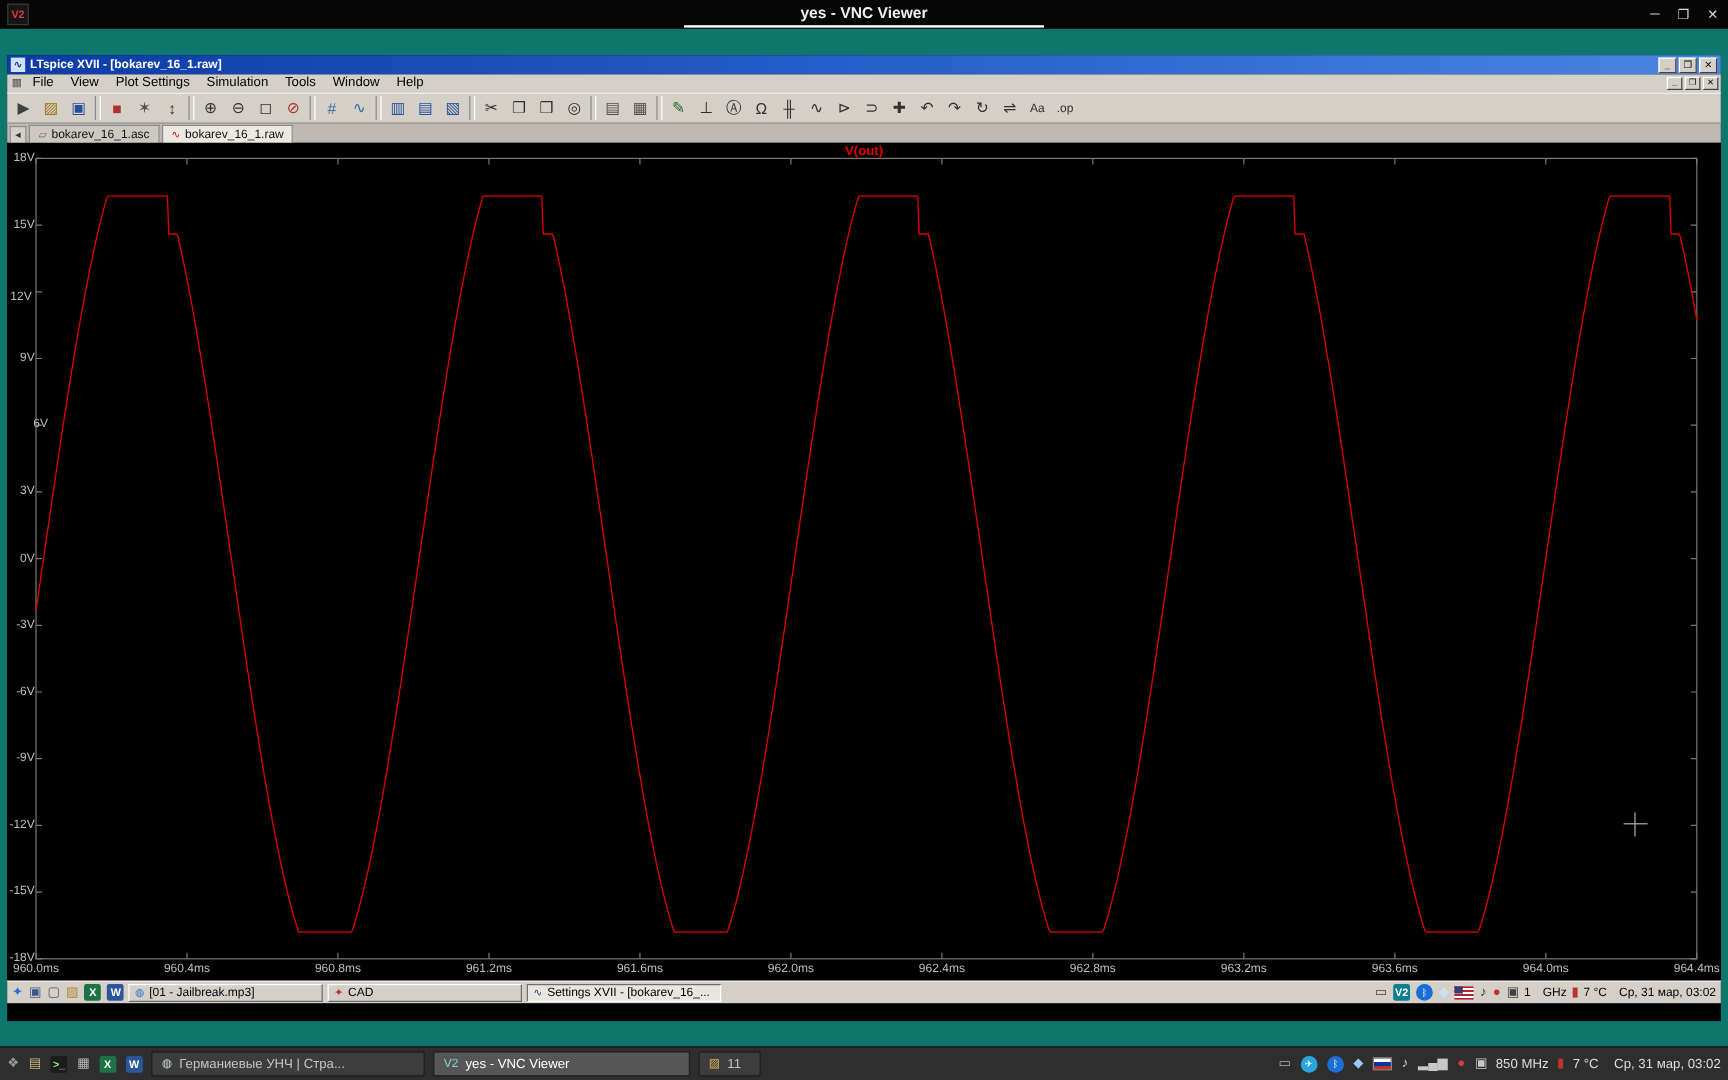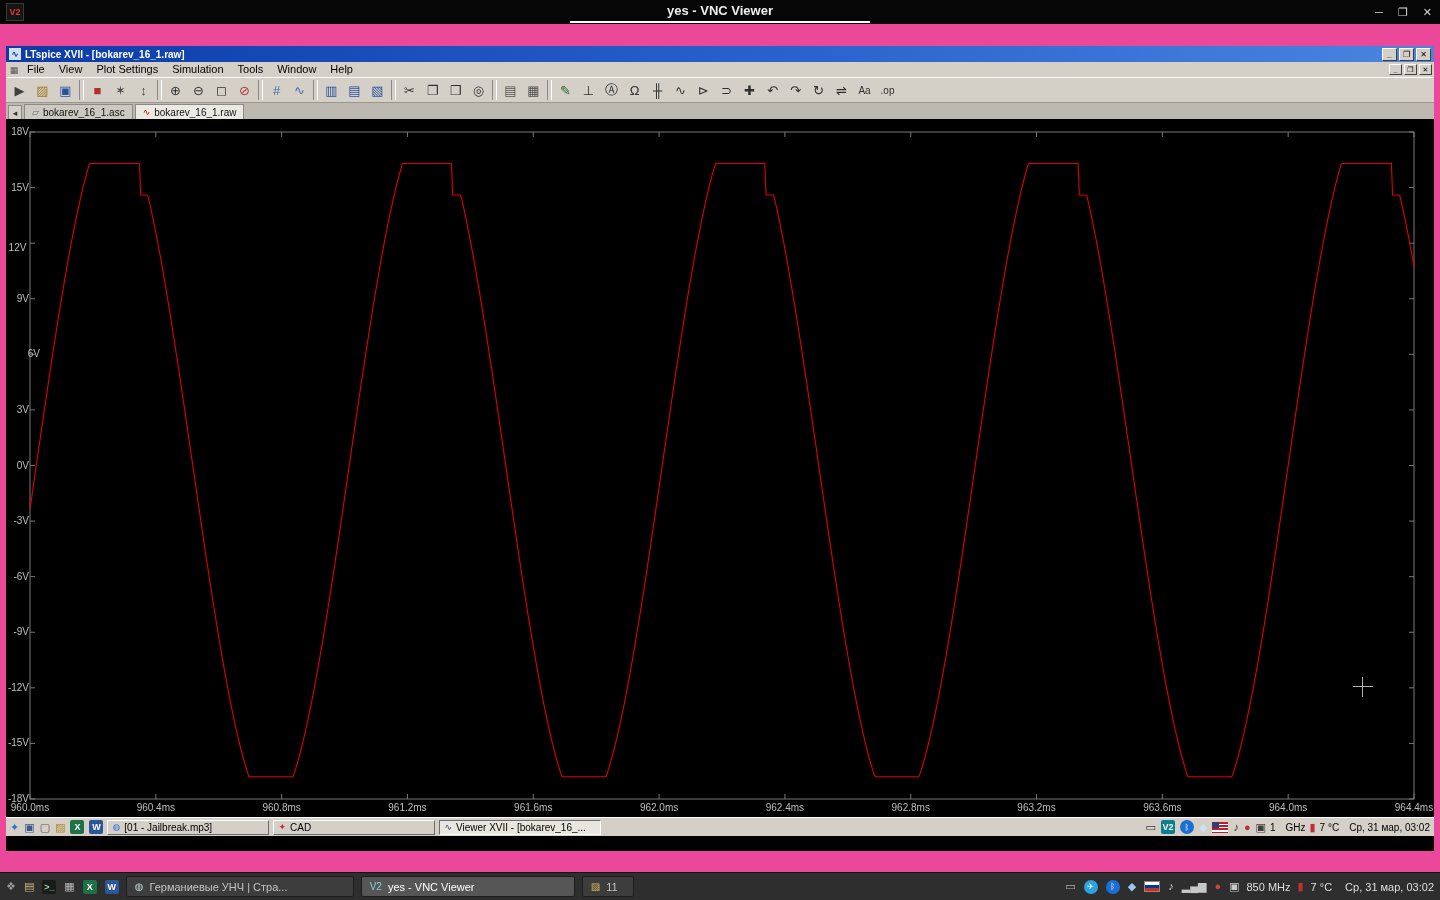--- a/index.html
+++ b/index.html
@@ -1,18 +1,18 @@
 <!DOCTYPE html>
 <html><head>
 <meta charset="utf-8">
 <style>
   *{box-sizing:border-box;margin:0;padding:0}
   html,body{width:1440px;height:900px;background:#000;overflow:hidden;
     font-family:"Liberation Sans","DejaVu Sans",sans-serif}
-  .screen{position:relative;width:1440px;height:900px;background:#ec4899}
+  .screen{position:relative;width:1440px;height:900px;background:#0f766e}
 
   
   .vnc-titlebar{position:absolute;top:0;left:0;right:0;height:24px;background:#060606;color:#fff}
   .vnc-logo{position:absolute;left:6px;top:3px;width:18px;height:18px;background:#151515;border:1px solid #3a3a3a;
     color:#e03c31;font-size:9px;font-weight:bold;display:flex;align-items:center;justify-content:center}
   .vnc-title{position:absolute;left:0;right:0;top:3px;text-align:center;font-size:13px;font-weight:bold;color:#efefef}
   .vnc-underline{position:absolute;left:570px;top:21px;width:300px;height:2px;background:#fff}
   .vnc-controls{position:absolute;right:8px;top:0;height:24px;display:flex;gap:15px;align-items:center;font-size:11px;color:#d8d8d8}
   .vnc-controls span{cursor:default}
 
@@ -186,20 +186,21 @@
         <span class="tico" style="color:#666">▱</span>
         <span>bokarev_16_1.asc</span>
       </div>
       <div class="tab active">
         <span class="tico" style="color:#cc0000">∿</span>
         <span>bokarev_16_1.raw</span>
       </div>
     </div>
 
     <div class="plot-pane" id="plot-pane">
+      <div class="plot-title">V(out)</div>
       <svg id="plot-svg" width="1428" height="698">
           <rect x="24" y="13" width="1384" height="667" fill="none" stroke="#787878" stroke-width="1"></rect>
           <line x1="24" y1="13" x2="24" y2="18" stroke="#787878"></line>
           <line x1="24" y1="675" x2="24" y2="680" stroke="#787878"></line>
           <line x1="149.8181818181753" y1="13" x2="149.8181818181753" y2="18" stroke="#787878"></line>
           <line x1="149.8181818181753" y1="675" x2="149.8181818181753" y2="680" stroke="#787878"></line>
           <line x1="275.6363636363506" y1="13" x2="275.6363636363506" y2="18" stroke="#787878"></line>
           <line x1="275.6363636363506" y1="675" x2="275.6363636363506" y2="680" stroke="#787878"></line>
           <line x1="401.4545454545617" y1="13" x2="401.4545454545617" y2="18" stroke="#787878"></line>
           <line x1="401.4545454545617" y1="675" x2="401.4545454545617" y2="680" stroke="#787878"></line>
@@ -287,21 +288,21 @@
       <div class="rtask">
         <span class="tico" style="color:#2a6fd4">◍</span>
         <span>[01 - Jailbreak.mp3]</span>
       </div>
       <div class="rtask">
         <span class="tico" style="color:#c03030">✦</span>
         <span>CAD</span>
       </div>
       <div class="rtask active">
         <span class="tico" style="color:#203a70">∿</span>
-        <span>Viewer XVII - [bokarev_16_...</span>
+        <span>Settings XVII - [bokarev_16_...</span>
       </div>
       <div class="spacer"></div>
       <div id="r-tray">
           <span class="ticon" style="color: rgb(64, 64, 64);">▭</span>
           <span class="boxed" style="background: rgb(11, 127, 143); color: rgb(255, 255, 255);">V2</span>
           <span class="circled" style="background: rgb(26, 111, 212); color: rgb(255, 255, 255);">ᛒ</span>
           <span class="ticon" style="color: rgb(207, 224, 244);">◆</span>
           <span class="flag us"></span>
           <span class="ticon" style="color: rgb(48, 48, 48);">♪</span>
           <span class="ticon" style="color: rgb(192, 48, 48);">●</span>

